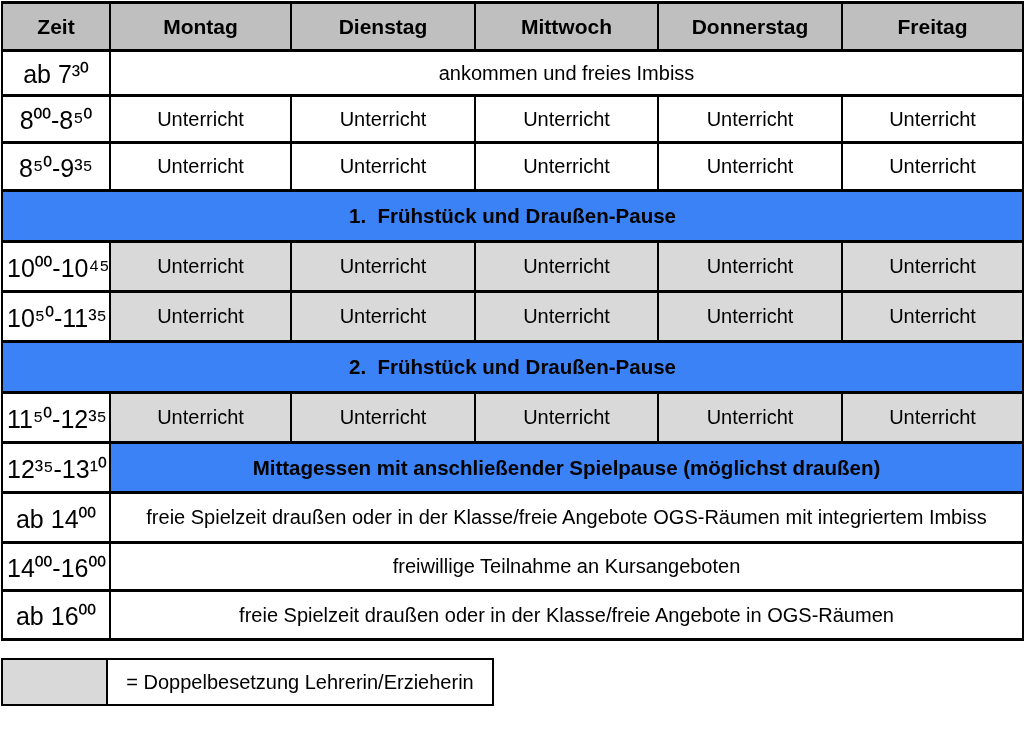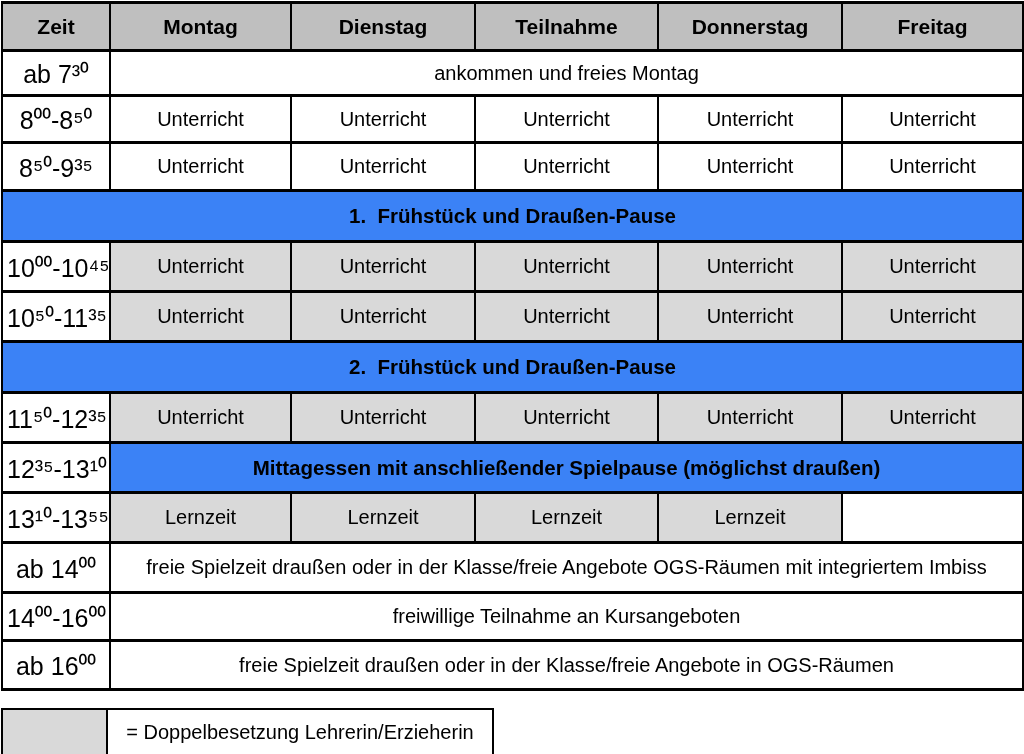--- a/index.html
+++ b/index.html
@@ -108,28 +108,28 @@
       <col style="width:183px">
       <col style="width:184px">
       <col style="width:181px">
     </colgroup>
 
     <tbody>
         <tr style="height:48px">
       <th>Zeit</th>
       <th>Montag</th>
       <th>Dienstag</th>
-      <th>Teilnahme</th>
+      <th>Mittwoch</th>
       <th>Donnerstag</th>
       <th>Freitag</th>
     </tr>
 
     <tr style="height:42px">
       <td class="time">ab 7³⁰</td>
-      <td class="wide" colspan="5">ankommen und freies Montag</td>
+      <td class="wide" colspan="5">ankommen und freies Imbiss</td>
     </tr>
 
     <tr style="height:47px">
       <td class="time">8⁰⁰-8⁵⁰</td>
       <td class="cell">Unterricht</td>
       <td class="cell">Unterricht</td>
       <td class="cell">Unterricht</td>
       <td class="cell">Unterricht</td>
       <td class="cell">Unterricht</td>
     </tr>
@@ -176,28 +176,20 @@
       <td class="cell light">Unterricht</td>
       <td class="cell light">Unterricht</td>
       <td class="cell light">Unterricht</td>
     </tr>
 
     <tr style="height:50px">
       <td class="time">12³⁵-13¹⁰</td>
       <td class="band" colspan="5">Mittagessen mit anschließender Spielpause (möglichst draußen)</td>
     </tr>
 
-    <tr style="height:50px">
-      <td class="time">13¹⁰-13⁵⁵</td>
-      <td class="cell light">Lernzeit</td>
-      <td class="cell light">Lernzeit</td>
-      <td class="cell light">Lernzeit</td>
-      <td class="cell light">Lernzeit</td>
-      <td class="ghost"></td>
-    </tr>
 
     <tr style="height:50px">
       <td class="time no-top">ab 14⁰⁰</td>
       <td class="wide no-top" colspan="5">freie Spielzeit draußen oder in der Klasse/freie Angebote OGS-Räumen mit integriertem Imbiss</td>
     </tr>
 
     <tr style="height:48px">
       <td class="time">14⁰⁰-16⁰⁰</td>
       <td class="wide" colspan="5">freiwillige Teilnahme an Kursangeboten</td>
     </tr>

